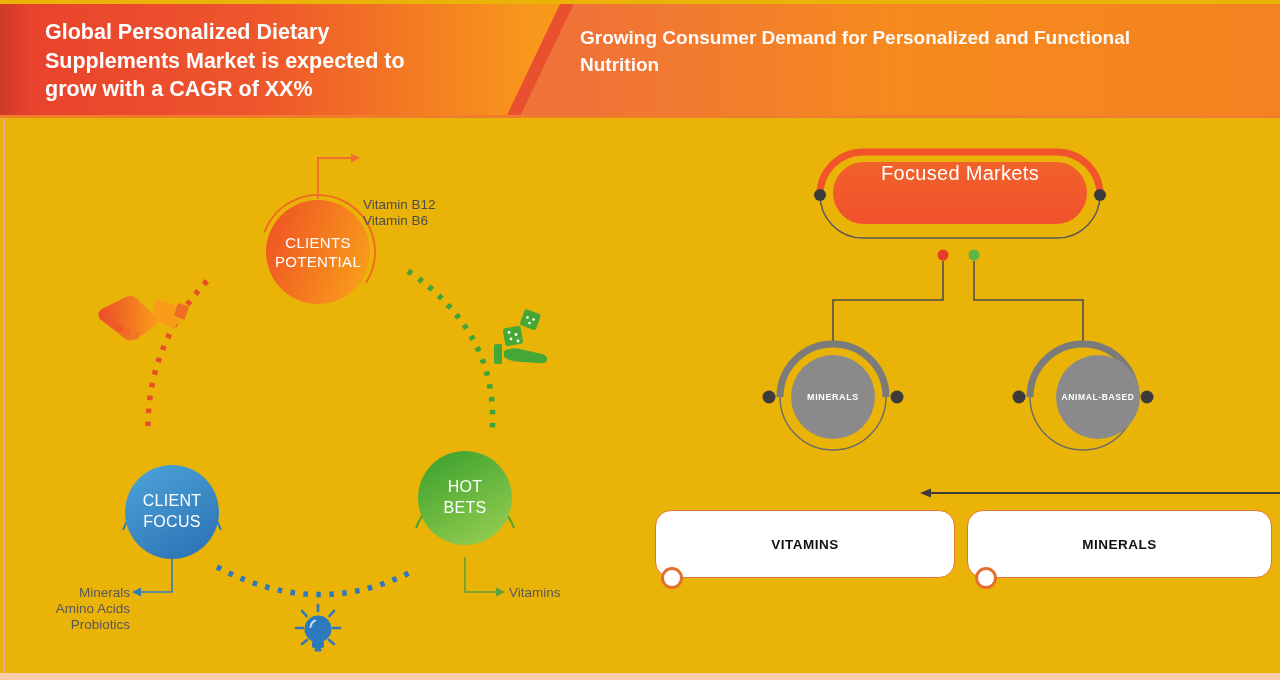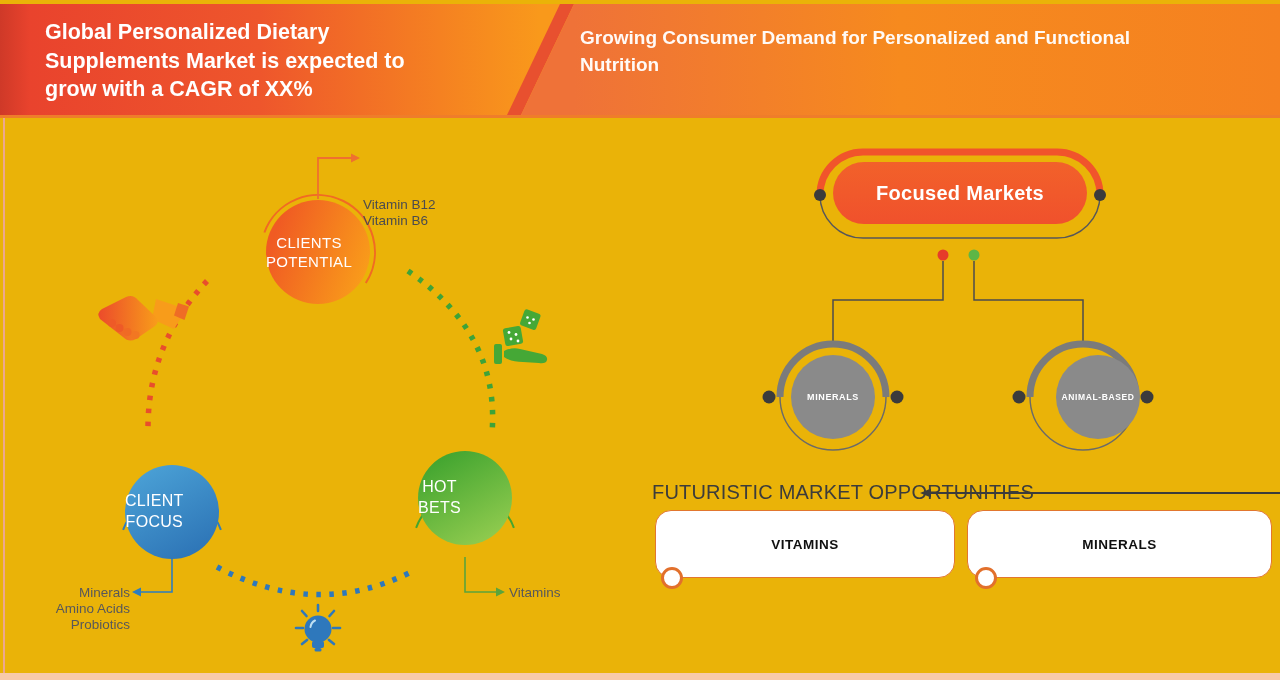--- a/index.html
+++ b/index.html
@@ -33,41 +33,41 @@
     position:absolute; left:580px; top:21px; width:620px;
     color:rgba(255,255,255,0.96); font-size:19px; font-weight:700; line-height:1.4;
   }
   
   .left-border { position:absolute; left:3px; top:118px; width:2px; height:555px; background:#eda78e; }
   .bottom-strip { position:absolute; left:0; top:673px; width:1280px; height:7px; background:#f8caa9; }
   
   .overlay { position:absolute; left:0; top:0; width:1280px; height:680px; }
   
   .node {
-    position:absolute; border-radius:50%; display:flex; align-items:center; justify-content:flex-start;
+    position:absolute; border-radius:50%; display:flex; align-items:center; justify-content:center;
     color:#fff; text-align:center; font-weight:500; letter-spacing:0.3px;
   }
   .node span { white-space:pre-line; line-height:1.3; }
   .node-top   { left:266px; top:200px; width:104px; height:104px; font-size:15px;
                 background:linear-gradient(110deg,#f05b23 15%,#f99c1a 90%); }
   .node-blue  { left:125px; top:465px; width:94px; height:94px; font-size:16px;
                 background:linear-gradient(150deg,#4aa0d5 10%,#2d74b6 90%); }
   .node-green { left:418px; top:451px; width:94px; height:94px; font-size:16px;
                 background:linear-gradient(150deg,#42a530 12%,#97ce51 95%); }
   
   .callout { position:absolute; color:#4c4c4e; font-size:13.5px; font-weight:500; line-height:16px; }
   .callout-top { left:363px; top:153px;margin-top:44px; }
   .callout-left { left:26px; top:585px; width:104px; text-align:right; color:#58585a; }
   .callout-right { left:509px; top:585px; color:#58585a; }
   
   .fm-pill {
     position:absolute; left:833px; top:162px; width:254px; height:62px; border-radius:31px;
     background:linear-gradient(180deg,#f2612a,#f0512c);
-    display:flex; align-items:center; justify-content:center;
-    color:#fff; font-size:20px; font-weight:700; letter-spacing:0.3px;
+    display:flex; align-items:flex-start; justify-content:center;
+    color:#fff; font-size:20px; font-weight:400; letter-spacing:0.3px;
   }
   .gray-node {
     position:absolute; width:84px; height:84px; border-radius:50%; background:#8a8a8a;
     display:flex; align-items:center; justify-content:center;
     color:#fff; font-weight:600; letter-spacing:0.6px; text-align:center;
   }
   .gray-node-left  { left:791px; top:355px; font-size:9px; }
   .gray-node-right { left:1041px; top:355px; font-size:8.5px;margin-left:15px; }
   
   .opp-heading {
@@ -236,21 +236,20 @@
   <div class="fm-pill">
     <span>Focused Markets</span>
   </div>
   <div class="gray-node gray-node-left">
     <span>MINERALS</span>
   </div>
   <div class="gray-node gray-node-right">
     <span>ANIMAL-BASED</span>
   </div>
 
-  <div class="opp-heading">FUTURISTIC MARKET OPPORTUNITIES</div>
   <div class="opp-box opp-box-1">
     <span>VITAMINS</span>
   </div>
   <div class="opp-box opp-box-2">
     <span>MINERALS</span>
   </div>
   <div class="box-ring box-ring-1"></div>
   <div class="box-ring box-ring-2"></div>
 
 </div>

